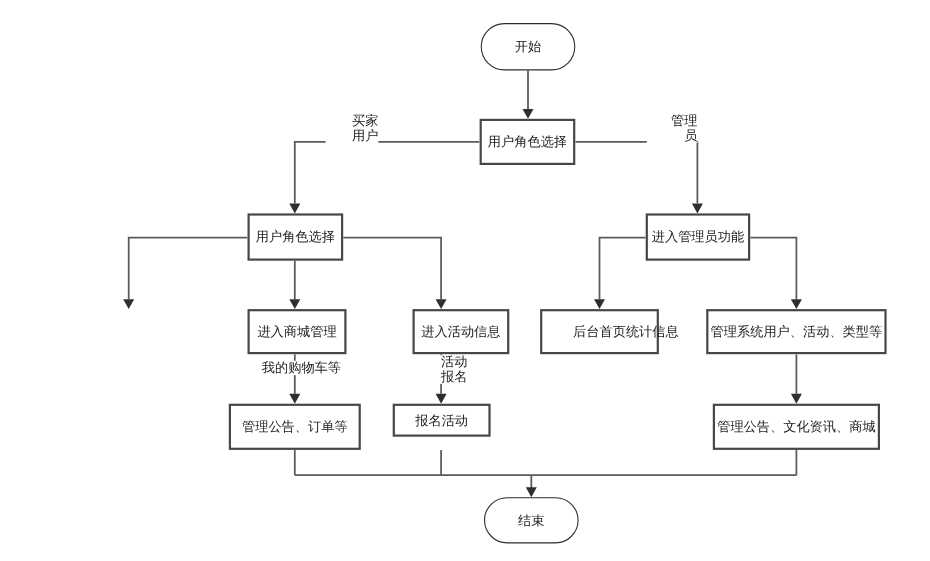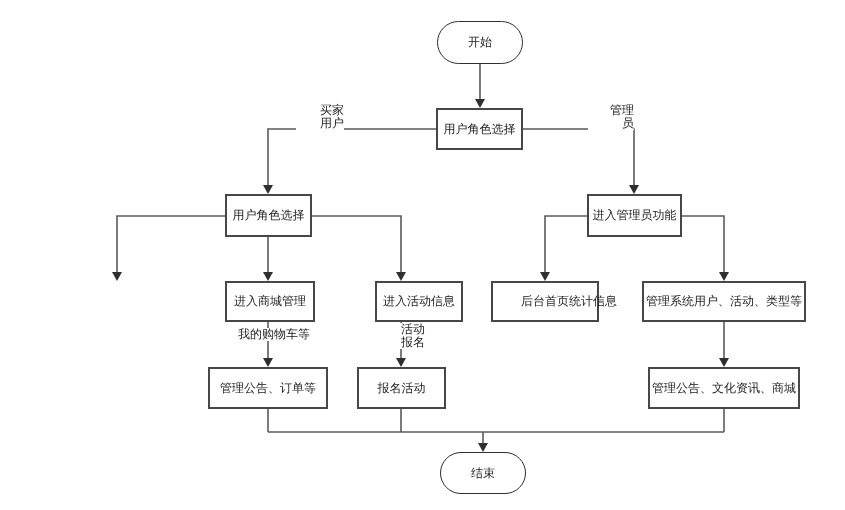--- a/index.html
+++ b/index.html
@@ -101,21 +101,21 @@
   <div class="node" style="left:225px;top:281px;width:90px;height:41px;">进入商城管理</div>
 
   <div class="node" style="left:375px;top:281px;width:88px;height:41px;">进入活动信息</div>
 
   <div class="node" style="left:491px;top:281px;width:108px;height:41px;padding-left:48px;">后台首页统计信息</div>
 
   <div class="node" style="left:642px;top:281px;width:164px;height:41px;">管理系统用户、活动、类型等</div>
 
   <div class="node" style="left:208px;top:367px;width:120px;height:42px;">管理公告、订单等</div>
 
-  <div class="node" style="left:357px;top:367px;width:89px;height:42px;">报名活动</div>
+  <div class="node" style="left:357px;top:367px;width:89px;height:30px;">报名活动</div>
 
   <div class="node" style="left:648px;top:367px;width:152px;height:42px;">管理公告、文化资讯、商城</div>
 
   <div class="node terminal" style="left:440px;top:452px;width:86px;height:42px;">结束</div>
 
   <div class="edge-label" style="left:296px;top:104px;width:48px;">买家
 用户</div>
 
   <div class="edge-label" style="left:588px;top:104px;width:46px;">管理
 员</div>

